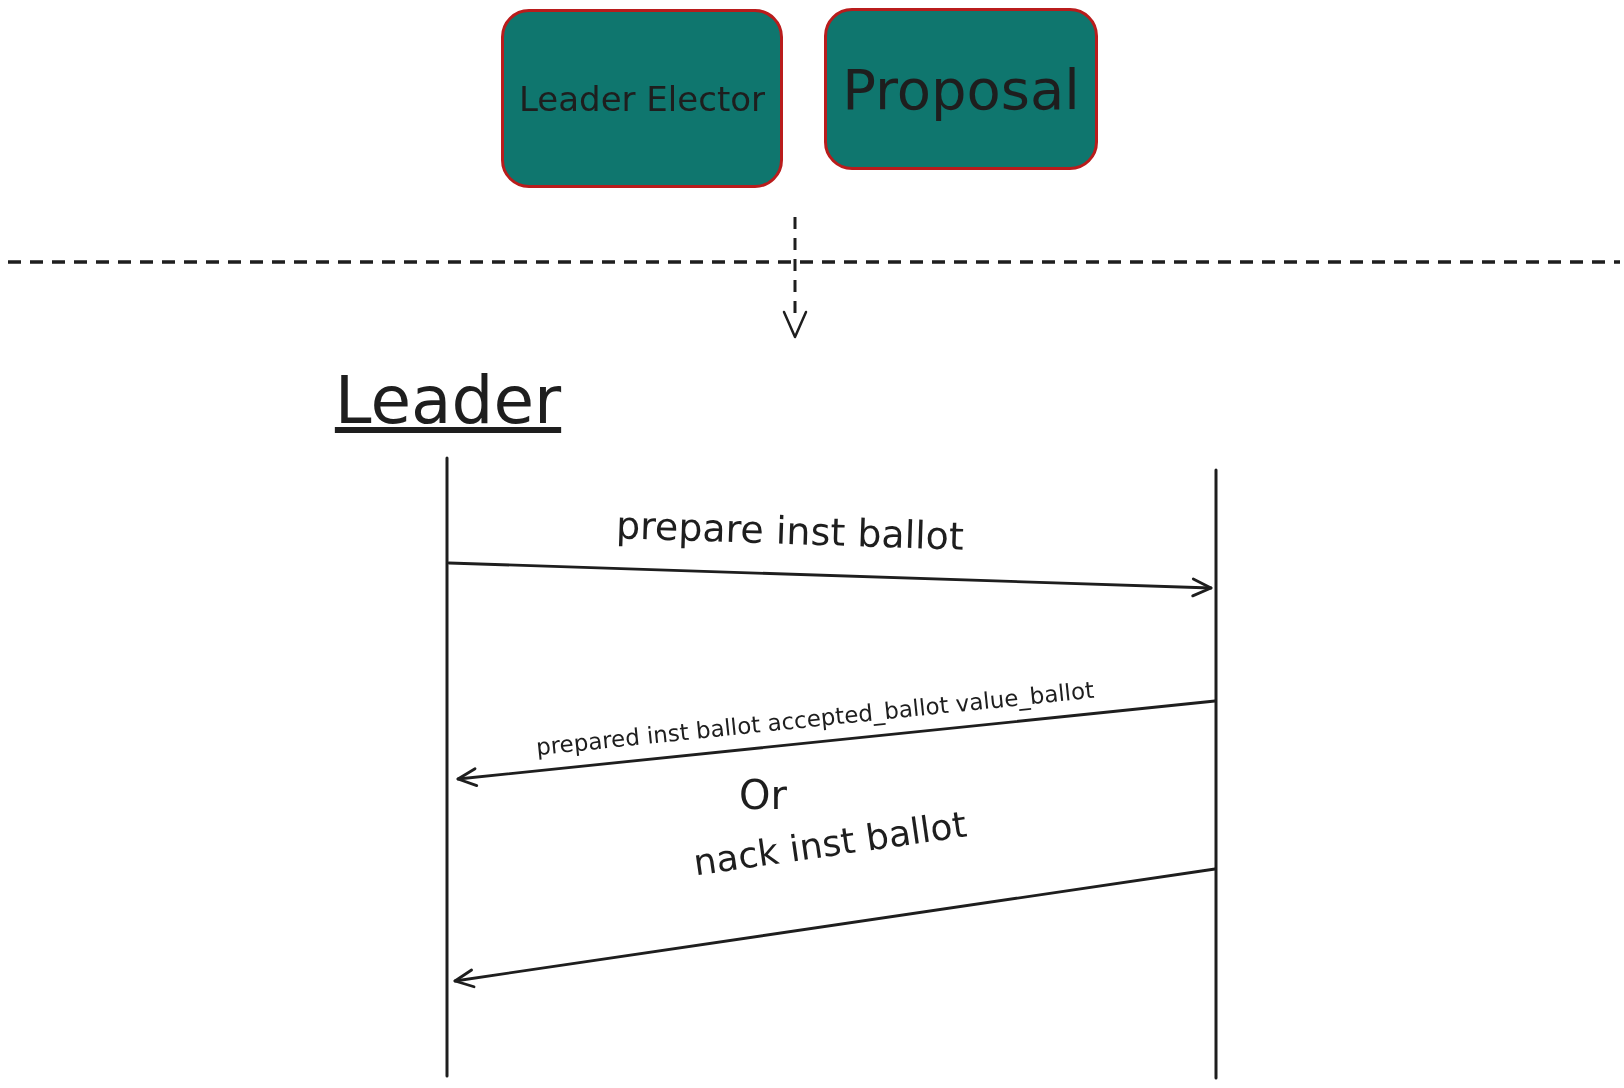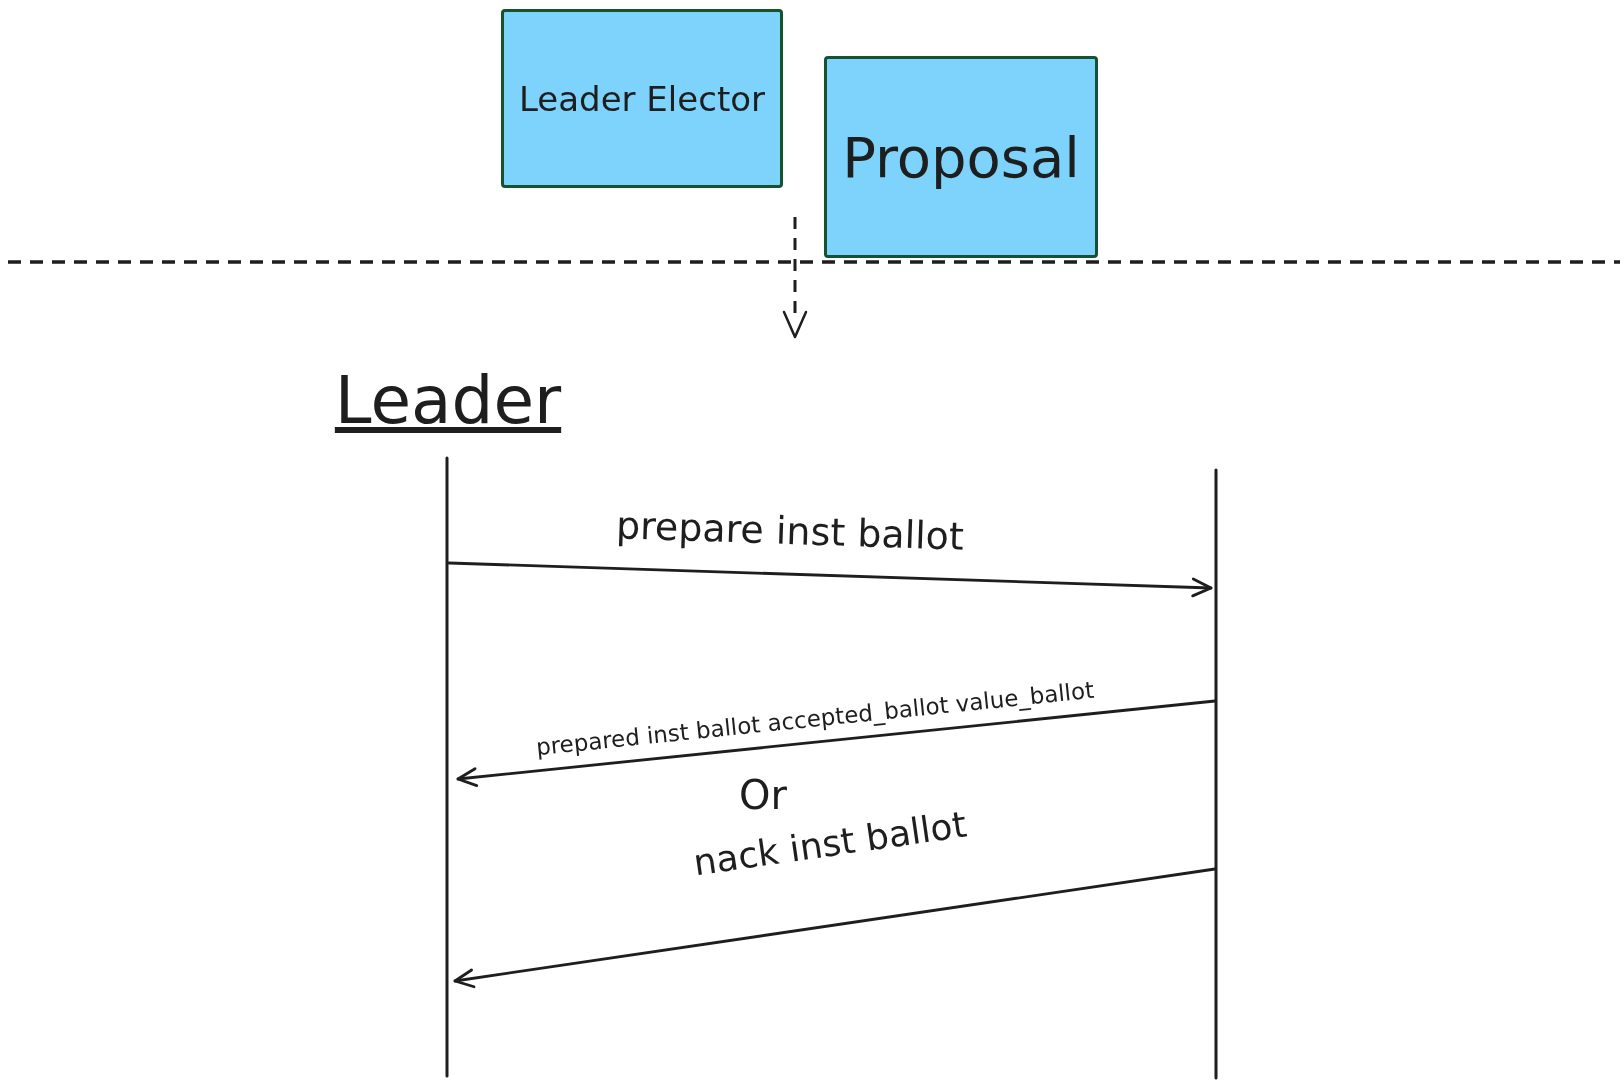--- a/index.html
+++ b/index.html
@@ -17,30 +17,30 @@
     overflow: hidden;
   }
   .layer {
     position: absolute;
     left: 0;
     top: 0;
   }
   
   .box {
     position: absolute;
-    border: 3px solid #14532d;
-    border-radius: 4px;
-    background: #7dd3fc;
+    border: 3px solid #b91c1c;
+    border-radius: 28px;
+    background: #0f766e;
     display: flex;
     align-items: center;
     justify-content: center;
     box-sizing: border-box;
   }
   .box--elector { left: 501px; top: 9px;  width: 282px; height: 179px; }
-  .box--proposal{ left: 824px; top: 8px;  width: 274px; height: 202px; margin-top: 48px; }
+  .box--proposal{ left: 824px; top: 8px;  width: 274px; height: 162px; }
   .box--elector .box__label  { font-size: 34px; }
   .box--proposal .box__label { font-size: 56px; }
   .box__label { white-space: nowrap; }
 
   
   .label {
     position: absolute;
     white-space: nowrap;
     transform: translate(-50%, -50%);
     line-height: 1;

